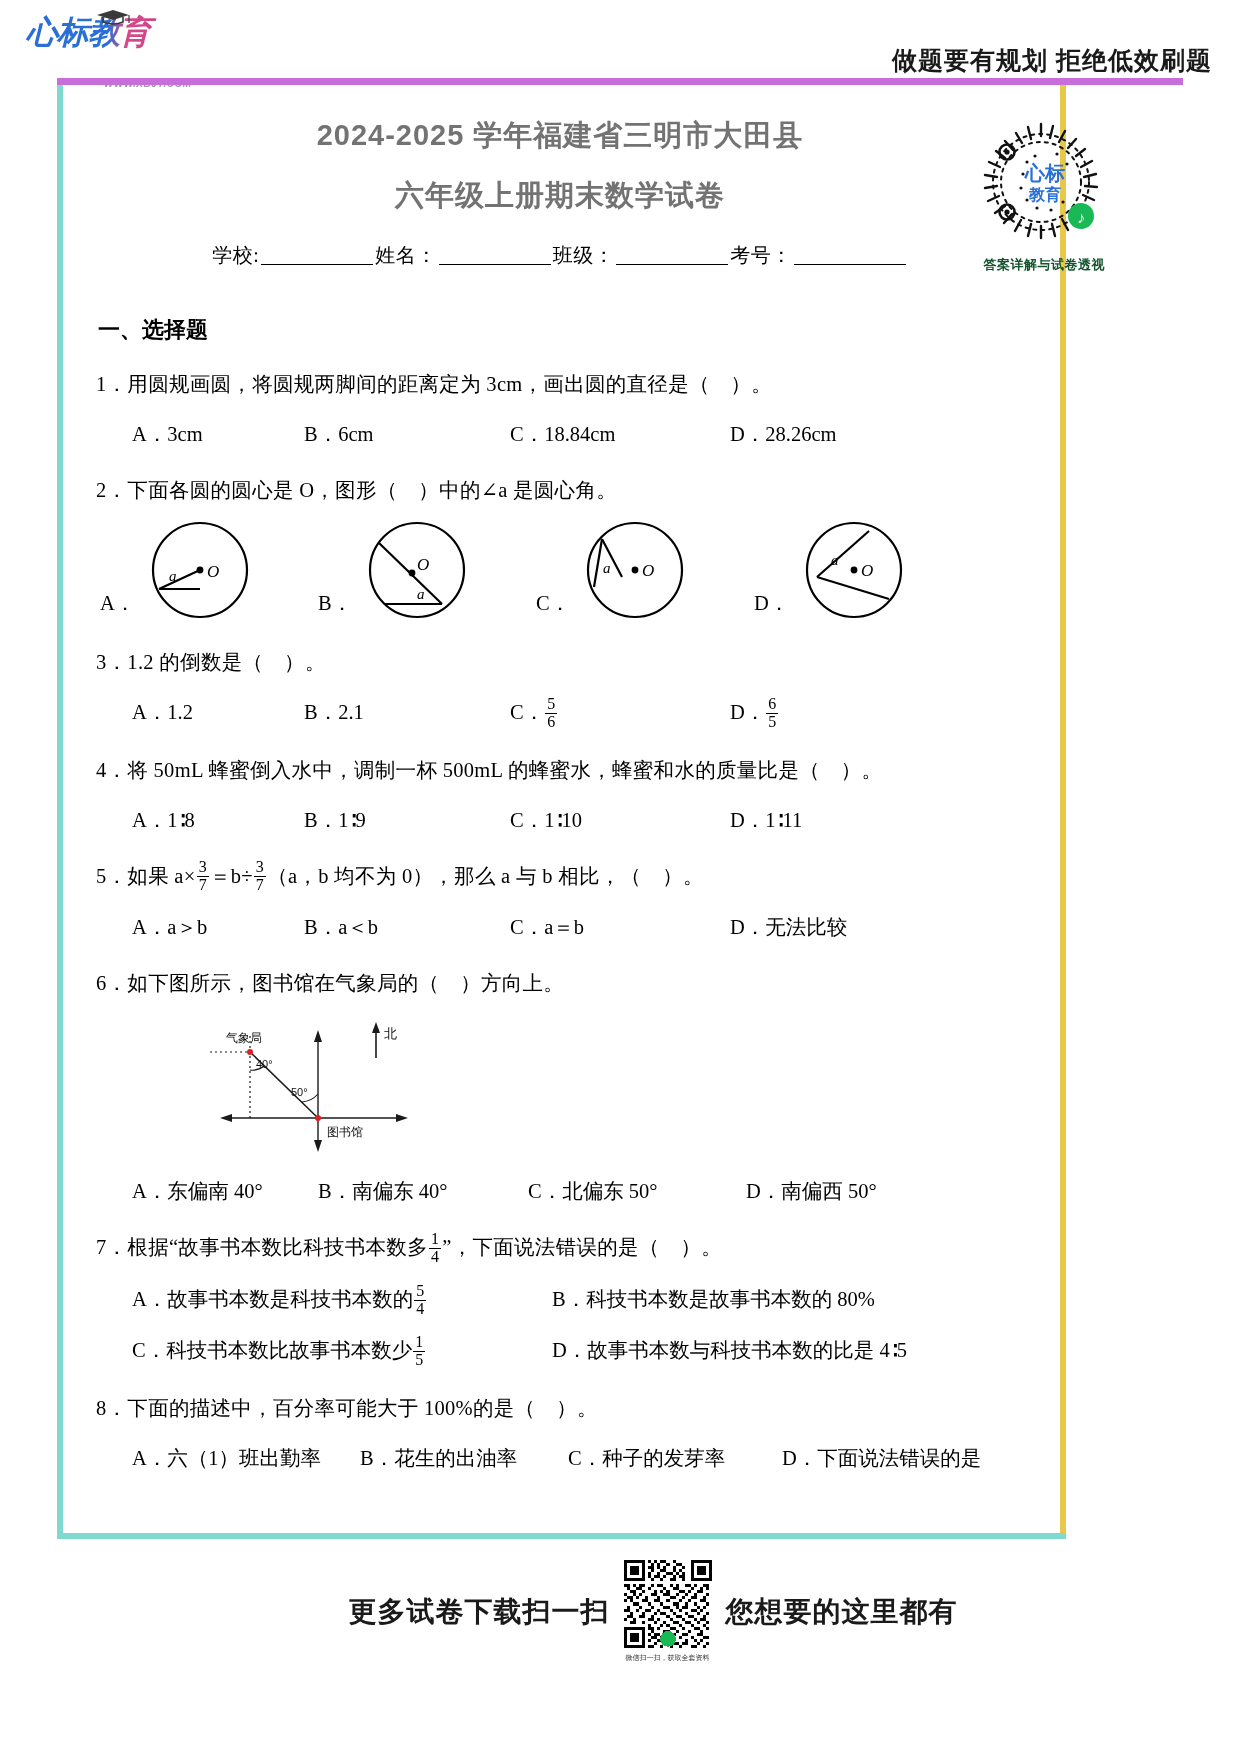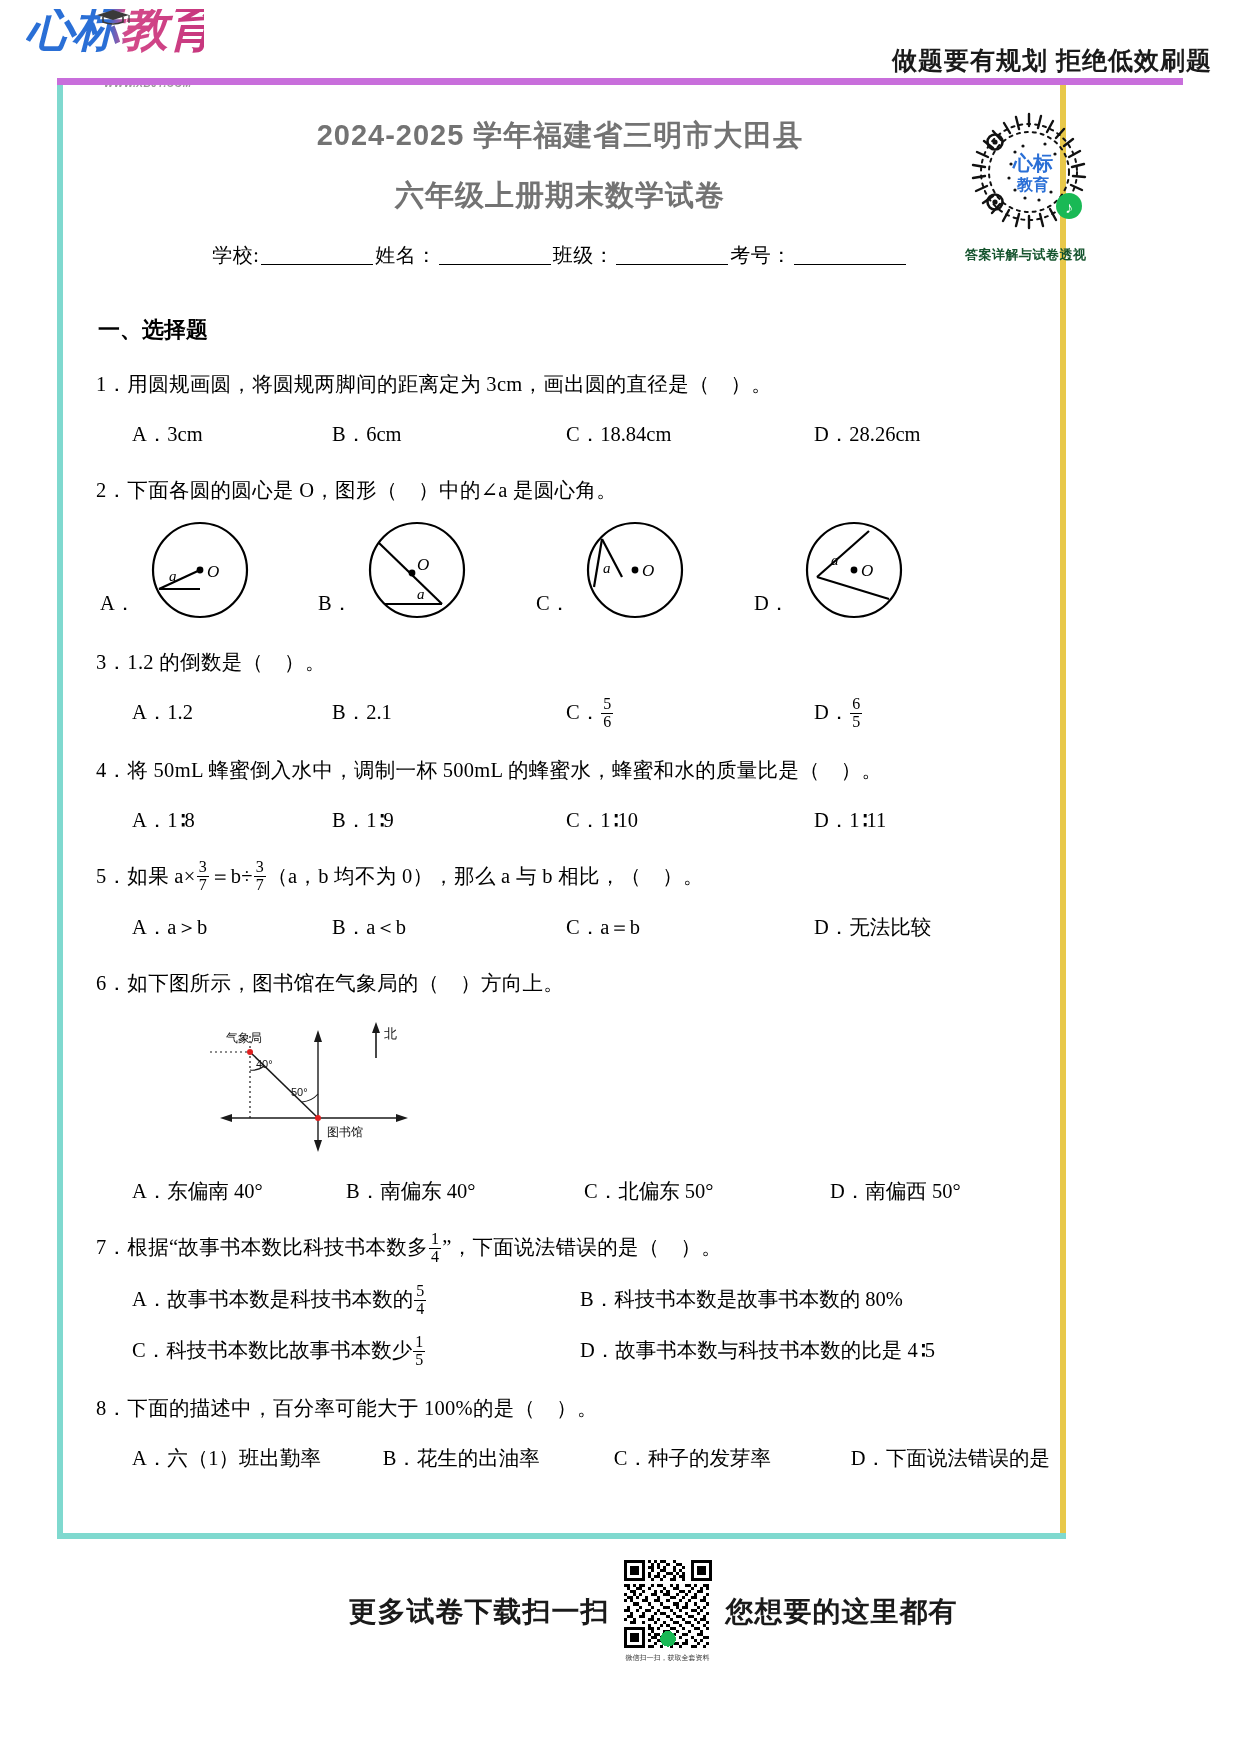--- a/index.html
+++ b/index.html
@@ -24,22 +24,22 @@
     display: flex;
     align-items: center;
     justify-content: space-between;
   }
   #brand-logo {
     margin-left: 26px;
     position: relative;
     width: 178px; height: 60px;
   }
   #brand-logo .logo-text {
-    font-family: Liberation Mono, monospace;
-    font-size: 48px;
+    font-family: Liberation Sans, sans-serif;
+    font-size: 32px;
     font-weight: bold;
     font-style: italic;
     letter-spacing: -1px;
     line-height: 46px;
     background: linear-gradient(90deg,#2a6fd6 0%, #2a6fd6 46%, #d44b8b 56%, #c7377e 100%);
     -webkit-background-clip: text;
     background-clip: text;
     color: transparent;
     white-space: nowrap;
   }
@@ -125,23 +125,23 @@
     display: inline-block;
     border-bottom: 1.5px solid #000;
     width: 112px;
     margin: 0 2px;
     vertical-align: -3px;
   }
 
   
   #qr-block {
     position: absolute;
-    left: 895px; top: 16px;
+    left: 895px; top: 26px;
     width: 140px;
-    text-align: left;
+    text-align: right;
   }
   #qr-caption {
     margin-top: 6px;
     font-family: "Liberation Sans", sans-serif;
     font-size: 13px;
     font-weight: bold;
     color: #14532d;
     white-space: nowrap;
     letter-spacing: 0.5px;
   }
@@ -160,21 +160,20 @@
     font-size: 20.5px;
     line-height: 34px;
     letter-spacing: 0.3px;
   }
   .q-opts {
     margin-top: 16px;
     margin-left: 62px;
     font-size: 20.5px;
     line-height: 34px;
     display: flex;
-    gap: 28px;
   }
   .q-opts .opt { white-space: nowrap; }
 
   .opts-4col .opt:nth-child(1) { width: 172px; }
   .opts-4col .opt:nth-child(2) { width: 206px; }
   .opts-4col .opt:nth-child(3) { width: 220px; }
 
   
   .frac {
     display: inline-block;

